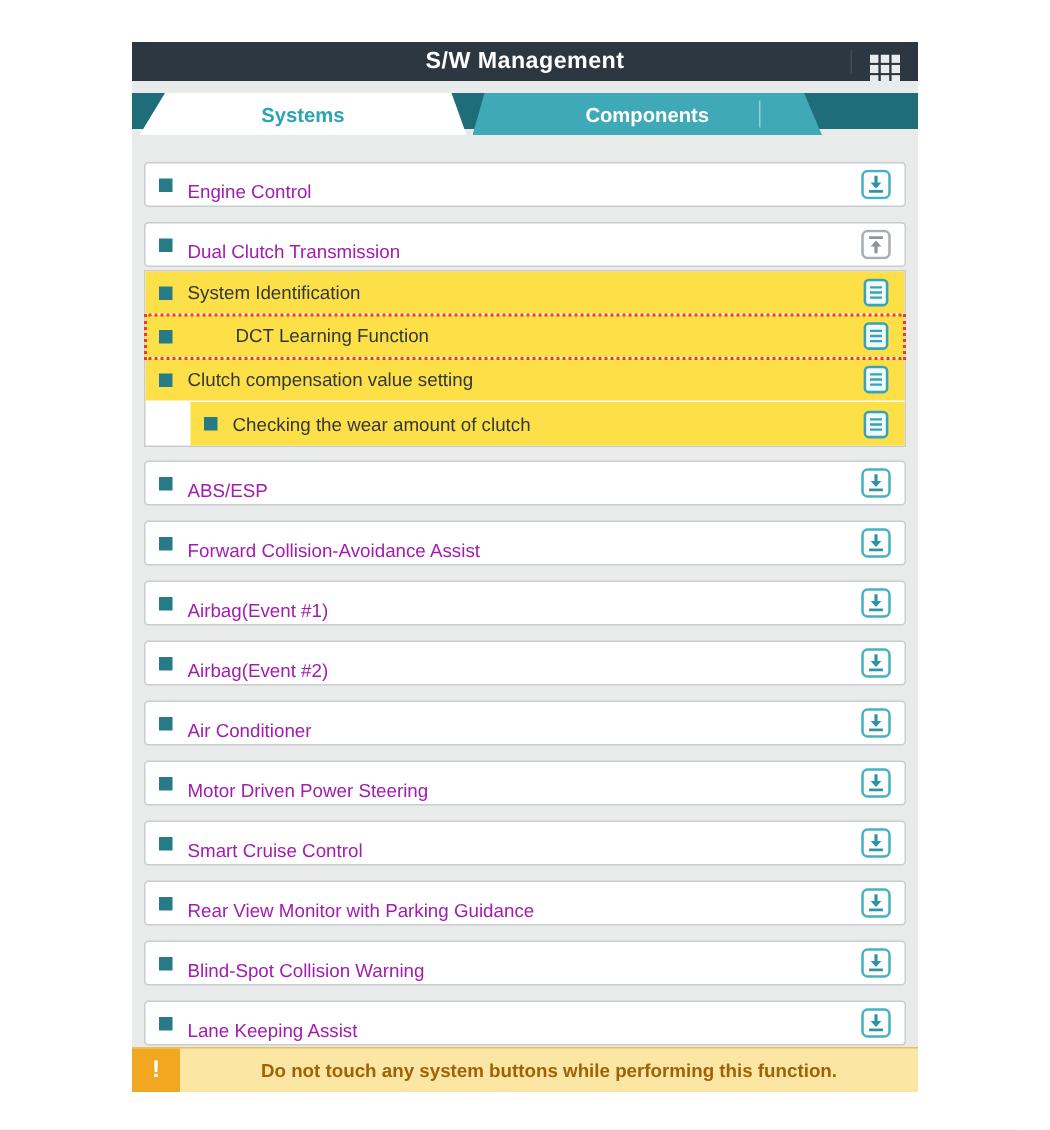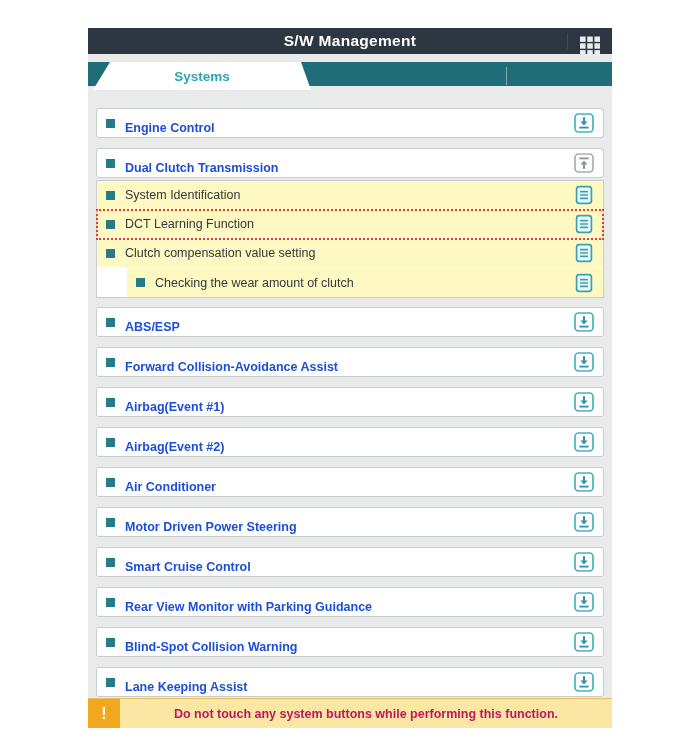--- a/index.html
+++ b/index.html
@@ -30,40 +30,40 @@
     justify-content:center;color:#ffffff;font-weight:bold;font-size:12.5px;cursor:pointer;
     background:transparent;border:none;margin-top:46px;}
 
   
   .content{position:absolute;top:62px;left:0;right:0;bottom:0;background:#e9ebeb;
     padding:18px 8px 0;overflow:hidden;box-sizing:border-box;}
   .row{height:30px;box-sizing:border-box;background:#ffffff;border:1px solid #c9cdce;border-radius:3px;
     margin-bottom:10px;display:flex;align-items:center;padding:0 9px;cursor:pointer;}
   .row.expanded{margin-bottom:2px;justify-content:flex-end;}
   .bullet{width:9px;height:9px;background:#277b86;flex:0 0 auto;}
-  .row .label{flex:1;margin-left:10px;font-weight:bold;font-size:12.5px;color:#1d4ed8;
+  .row .label{flex:1;margin-left:10px;font-weight:normal;font-size:12.5px;color:#a21caf;
     white-space:nowrap;overflow:hidden;margin-top:10px;}
   .icon{flex:0 0 auto;display:flex;align-items:center;}
   .icon svg{display:block;}
 
   .subgroup{border:1px solid #c9cdce;margin-bottom:9px;background:#ffffff;}
-  .subrow{height:29px;box-sizing:border-box;background:#fef9c3;display:flex;align-items:center;
+  .subrow{height:29px;box-sizing:border-box;background:#fde047;display:flex;align-items:center;
     padding:0 9px;border-bottom:1px solid #ffffff;cursor:pointer;}
   .subrow:last-child{border-bottom:none;margin-left:30px;}
   .subrow .label{flex:1;margin-left:10px;font-weight:normal;font-size:12.5px;color:#33383c;
     white-space:nowrap;overflow:hidden;}
-  .subrow.selected{outline:2px dotted #ee3a2c;outline-offset:-1px;position:relative;z-index:1;}
+  .subrow.selected{outline:2px dotted #ee3a2c;outline-offset:-1px;position:relative;z-index:1;gap:32px;}
 
   
   .warnbar{position:absolute;left:0;bottom:0;width:100%;height:30px;background:#fbe7a3;
     border-top:1px solid #e9c05d;display:flex;align-items:stretch;z-index:5;box-sizing:border-box;}
   .warn-icon{width:32px;background:#f1a71f;color:#ffffff;font-weight:bold;font-size:16px;
     display:flex;align-items:center;justify-content:center;flex:0 0 auto;}
   .warn-text{flex:1;display:flex;align-items:center;justify-content:center;
-    font-weight:bold;font-size:12.5px;color:#be185d;}
+    font-weight:bold;font-size:12.5px;color:#a16207;}
 </style>
 </head>
 <body>
 
 <div class="app">
 
   <div class="header">
     <span class="title">S/W Management</span>
     <span class="header-divider"></span>
     <button class="grid-btn">
@@ -82,20 +82,23 @@
           </g>
         </svg>
       </span>
     </button>
   </div>
 
   <div class="tabbar">
     <div class="tab tab-systems">
       <span>Systems</span>
     </div>
+    <div class="tab tab-components">
+      <span>Components</span>
+    </div>
     <span class="tab-divider"></span>
     <button class="unfold-btn">
       <span>Unfold All</span>
     </button>
   </div>
 
   <div class="content">
       <div class="row">
         <span class="bullet"></span>
         <span class="label">Engine Control</span>

